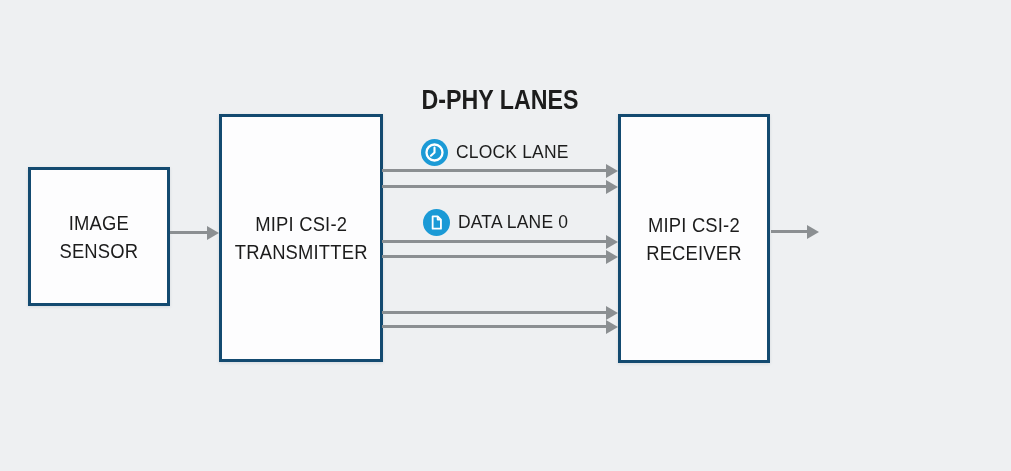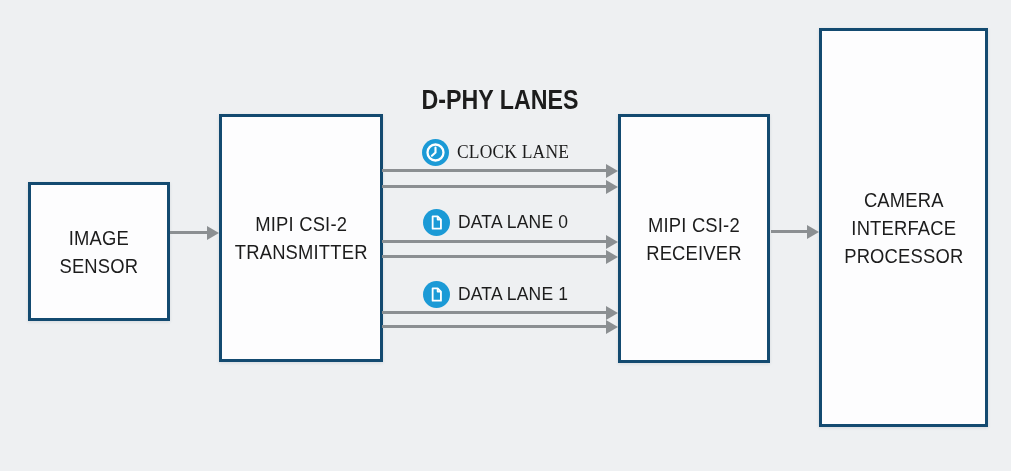--- a/index.html
+++ b/index.html
@@ -32,21 +32,21 @@
   .box-label {
     display: inline-block;
     white-space: pre-line;
     font-size: 20px;
     line-height: 28px;
     font-weight: 400;
     letter-spacing: 0.2px;
     transform: scaleX(0.92);
     transform-origin: center;
   }
-  .box-image-sensor { left: 28px;  top: 167px; width: 142px; height: 139px; margin-top: 15px; }
+  .box-image-sensor { left: 28px;  top: 167px; width: 142px; height: 139px; }
   .box-transmitter  { left: 219px; top: 114px; width: 164px; height: 248px; }
   .box-receiver     { left: 618px; top: 114px; width: 152px; height: 249px; }
   .box-processor    { left: 819px; top: 28px;  width: 169px; height: 399px; }
 
   
   .dphy-title {
     position: absolute;
     left: 382px;
     top: 85px;
     width: 236px;
@@ -91,21 +91,21 @@
   .lane-row {
     position: absolute;
     left: 382px;
     width: 236px;
     height: 28px;
     display: flex;
     align-items: center;
     justify-content: center;
     gap: 8px;
   }
-  .row-clock { top: 138px; font-family: Liberation Serif, serif; }
+  .row-clock { top: 138px; }
   .row-data0 { top: 208px; justify-content: center; }
   .row-data1 { top: 280px; }
 
   .lane-icon {
     width: 27px;
     height: 27px;
     flex: 0 0 27px;
     display: inline-flex;
   }
   .lane-icon svg { width: 100%; height: 100%; display: block; }
@@ -133,25 +133,20 @@
   <div class="box box-transmitter">
     <span class="box-label">MIPI CSI-2
 TRANSMITTER</span>
   </div>
 
   <div class="box box-receiver">
     <span class="box-label">MIPI CSI-2
 RECEIVER</span>
   </div>
 
-  <div class="box box-processor">
-    <span class="box-label">CAMERA
-INTERFACE
-PROCESSOR</span>
-  </div>
 
   <div class="dphy-title">D-PHY LANES</div>
 
   <div class="arrow arrow-a"></div>
 
   <div class="arrow lane-line ln-clock-1"></div>
   <div class="arrow lane-line ln-clock-2"></div>
 
   <div class="arrow lane-line ln-data0-1"></div>
   <div class="arrow lane-line ln-data0-2"></div>
@@ -176,24 +171,14 @@
     <span class="lane-icon">
       <svg viewBox="0 0 28 28" xmlns="http://www.w3.org/2000/svg">
         <circle cx="14" cy="14" r="14" fill="#1b9ad6"></circle>
         <path d="M10 7.6 L15.2 7.6 L18.6 11 L18.6 20.4 L10 20.4 Z" fill="none" stroke="#ffffff" stroke-width="1.9" stroke-linejoin="round"></path>
         <path d="M15.2 7.6 L15.2 11 L18.6 11" fill="none" stroke="#ffffff" stroke-width="1.9" stroke-linejoin="round"></path>
       </svg>
     </span>
     <span class="lane-label">DATA LANE 0</span>
   </div>
 
-  <div class="lane-row row-data1">
-    <span class="lane-icon">
-      <svg viewBox="0 0 28 28" xmlns="http://www.w3.org/2000/svg">
-        <circle cx="14" cy="14" r="14" fill="#1b9ad6"></circle>
-        <path d="M10 7.6 L15.2 7.6 L18.6 11 L18.6 20.4 L10 20.4 Z" fill="none" stroke="#ffffff" stroke-width="1.9" stroke-linejoin="round"></path>
-        <path d="M15.2 7.6 L15.2 11 L18.6 11" fill="none" stroke="#ffffff" stroke-width="1.9" stroke-linejoin="round"></path>
-      </svg>
-    </span>
-    <span class="lane-label">DATA LANE 1</span>
-  </div>
 
 </div>
 
 </body></html>

